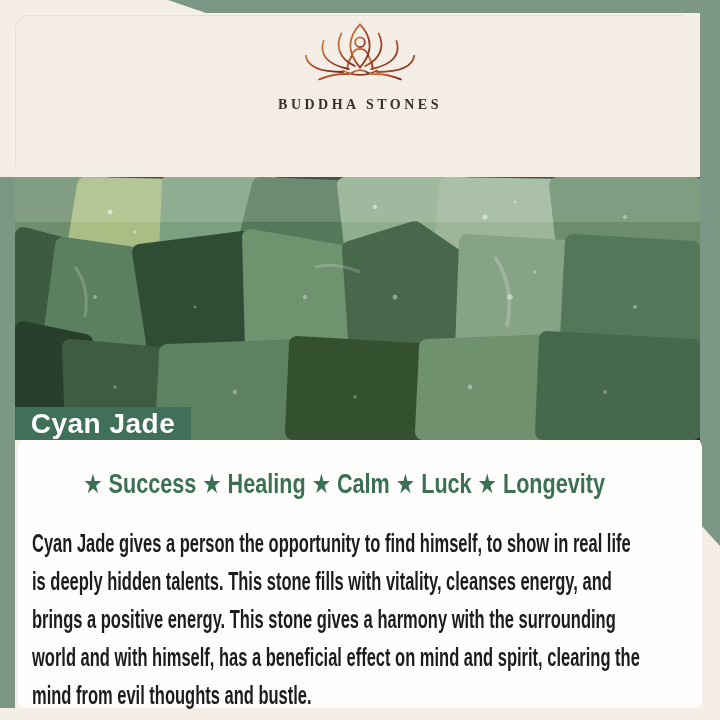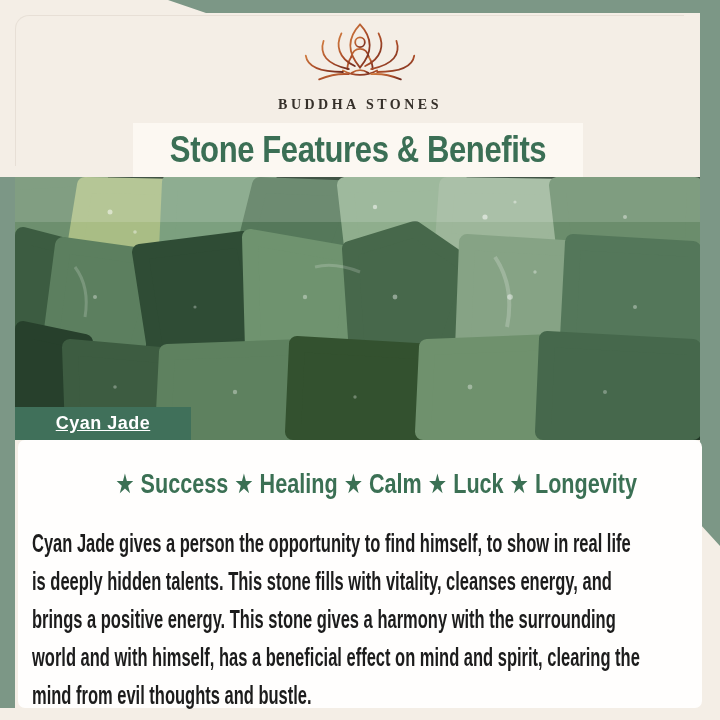--- a/index.html
+++ b/index.html
@@ -25,25 +25,25 @@
   .title-band{position:absolute;left:133px;top:123px;width:450px;height:54px;
     background:#fcf8f2;display:flex;align-items:center;justify-content:center;}
   .title-text{font-weight:700;font-size:37px;color:#3b6f55;white-space:nowrap;
     transform:scaleX(.84);transform-origin:center;letter-spacing:-0.5px;}
   
   .photo{position:absolute;left:15px;top:177px;width:685px;height:263px;overflow:hidden;background:#2c4433;}
   .photo svg{display:block;}
   
   .jade-label{position:absolute;left:15px;top:407px;width:176px;height:33px;
     background:#40705a;display:flex;align-items:center;justify-content:center;}
-  .jade-label span{color:#ffffff;font-weight:700;font-size:18px;letter-spacing:.5px;white-space:nowrap;text-decoration:underline;}
+  .jade-label span{color:#ffffff;font-weight:700;font-size:28px;letter-spacing:.5px;white-space:nowrap;}
   
   .panel{position:absolute;left:18px;top:440px;width:684px;height:268px;
     background:#fffefd;border-radius:7px;}
-  .stars-row{position:absolute;left:0;top:28px;width:684px;display:flex;justify-content:flex-end;}
+  .stars-row{position:absolute;left:0;top:28px;width:684px;display:flex;justify-content:flex-start;}
   .stars-text{font-weight:700;font-size:27px;color:#3b7054;white-space:nowrap;
     transform:scaleX(.8);transform-origin:center;}
   .desc{position:absolute;left:14px;top:84px;width:668px;}
   .desc-line{height:38px;line-height:38px;font-weight:700;font-size:25px;color:#1c1c1c;
     white-space:nowrap;transform:scaleX(.66);transform-origin:0 50%;letter-spacing:0;}
 </style>
 </head>
 <body>
 
 <div class="page">
@@ -84,23 +84,20 @@
       <path d="M12,48 C14,62 28,70 62,70"></path>
       <path d="M158,48 C156,62 142,70 108,70"></path>
 
       <path d="M30,80 C45,74 60,72 70,73"></path>
       <path d="M140,80 C125,74 110,72 100,73"></path>
     </g>
   </svg>
 
   <div class="brand">BUDDHA STONES</div>
 
-  <div class="title-band">
-    <span class="title-text">Stone Features &amp; Benefits</span>
-  </div>
 
   <div class="photo">
     <svg width="685" height="263" viewBox="0 0 685 263">
       <rect x="0" y="0" width="685" height="263" fill="#223827"></rect>
       <g stroke-linejoin="round" stroke-width="16">
 
         <path d="M0,5 L85,0 L70,75 L0,60 Z" fill="#6d8f6e" stroke="#6d8f6e"></path>
         <path d="M70,8 L165,10 L148,82 L60,70 Z" fill="#a9bd85" stroke="#a9bd85"></path>
         <path d="M155,5 L255,5 L242,68 L152,72 Z" fill="#7ca07f" stroke="#7ca07f"></path>
         <path d="M245,8 L345,12 L318,85 L232,60 Z" fill="#55785a" stroke="#55785a"></path>

